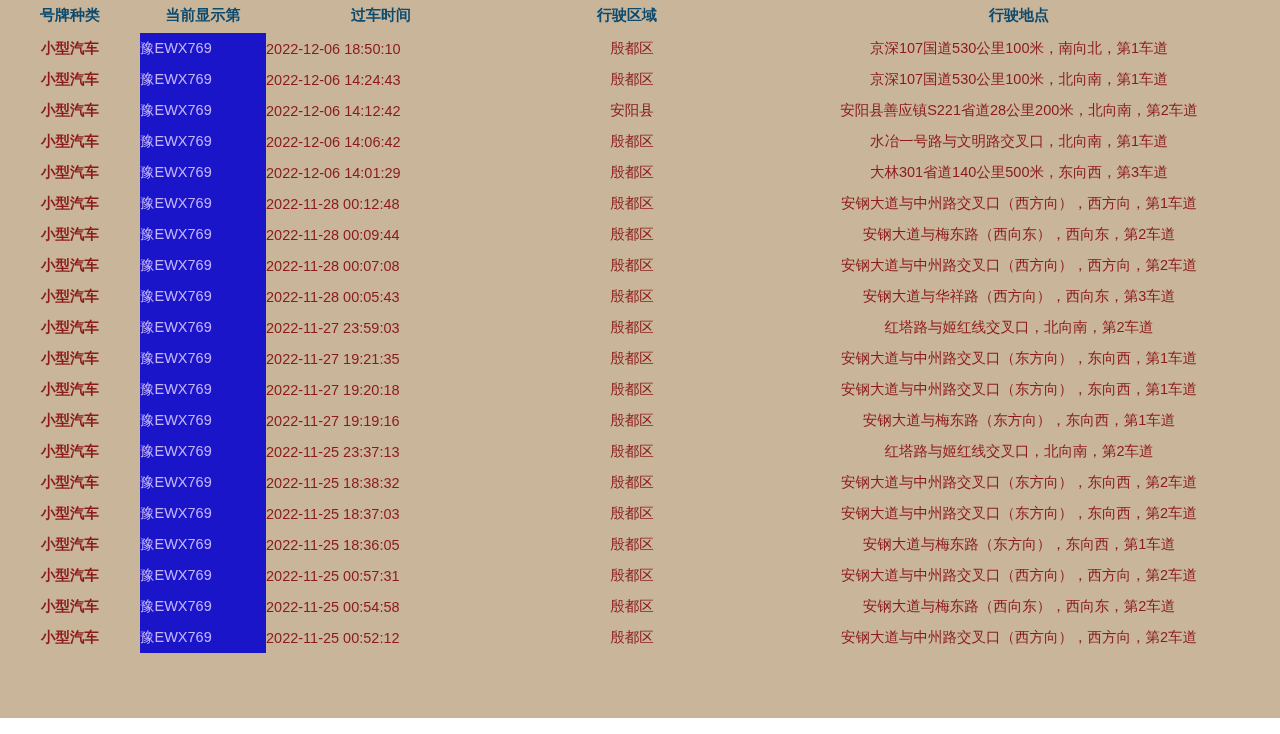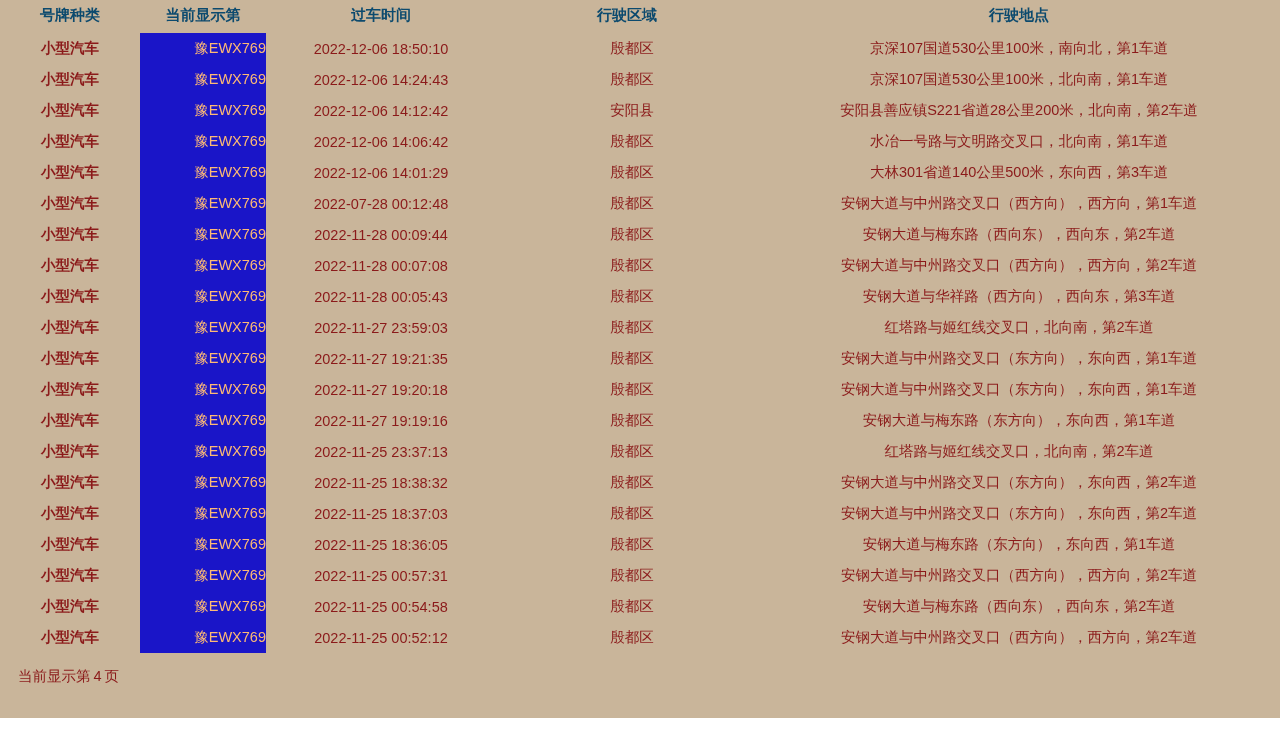--- a/index.html
+++ b/index.html
@@ -51,29 +51,28 @@
     text-align: center;
     font-weight: bold;
   }
   .cell-plate {
     text-align: center;
     padding: 0 !important;
   }
   .plate-badge {
     display: block;
     background: #1a15c8;
-    color: #fdba74;
+    color: #c4b5fd;
     font-size: 14.5px;
     line-height: 31px;
     height: 31px;
-    text-align: right;
+    text-align: left;
     letter-spacing: 0px;
   }
   .cell-time {
-    text-align: center;
   }
   .cell-area {
     text-align: center;
     padding-left: 10px !important;
   }
   .cell-place {
     text-align: center;
     padding-left: 0 !important;
   }
   .footer {
@@ -160,21 +159,21 @@
           </td>
           <td class="cell-time">2022-12-06 14:01:29</td>
           <td class="cell-area">殷都区</td>
           <td class="cell-place">大林301省道140公里500米，东向西，第3车道</td>
         </tr>
         <tr>
           <td class="cell-type">小型汽车</td>
           <td class="cell-plate">
             <span class="plate-badge">豫EWX769</span>
           </td>
-          <td class="cell-time">2022-07-28 00:12:48</td>
+          <td class="cell-time">2022-11-28 00:12:48</td>
           <td class="cell-area">殷都区</td>
           <td class="cell-place">安钢大道与中州路交叉口（西方向），西方向，第1车道</td>
         </tr>
         <tr>
           <td class="cell-type">小型汽车</td>
           <td class="cell-plate">
             <span class="plate-badge">豫EWX769</span>
           </td>
           <td class="cell-time">2022-11-28 00:09:44</td>
           <td class="cell-area">殷都区</td>
@@ -293,18 +292,15 @@
           <td class="cell-plate">
             <span class="plate-badge">豫EWX769</span>
           </td>
           <td class="cell-time">2022-11-25 00:52:12</td>
           <td class="cell-area">殷都区</td>
           <td class="cell-place">安钢大道与中州路交叉口（西方向），西方向，第2车道</td>
         </tr>
       </tbody>
   </table>
 
-  <div class="footer">
-    <span>当前显示第</span><span class="pagenum">4</span><span>页</span>
-  </div>
 
   <div class="bottom-strip"></div>
 </div>
 
 </body></html>

